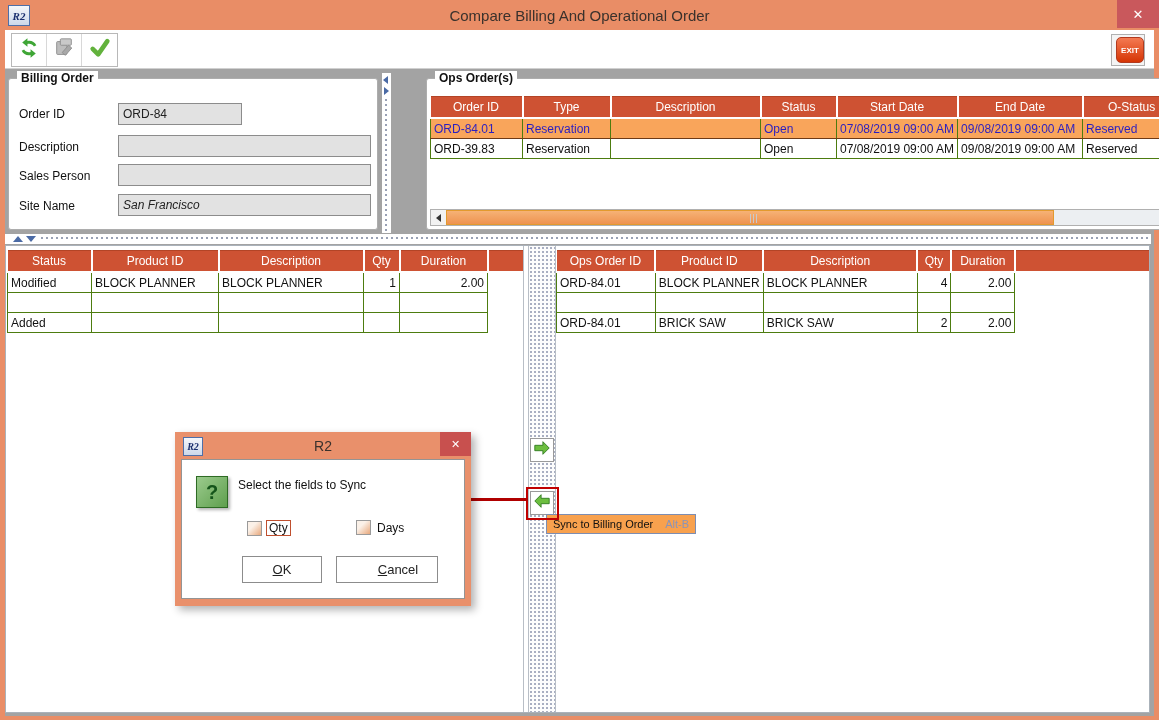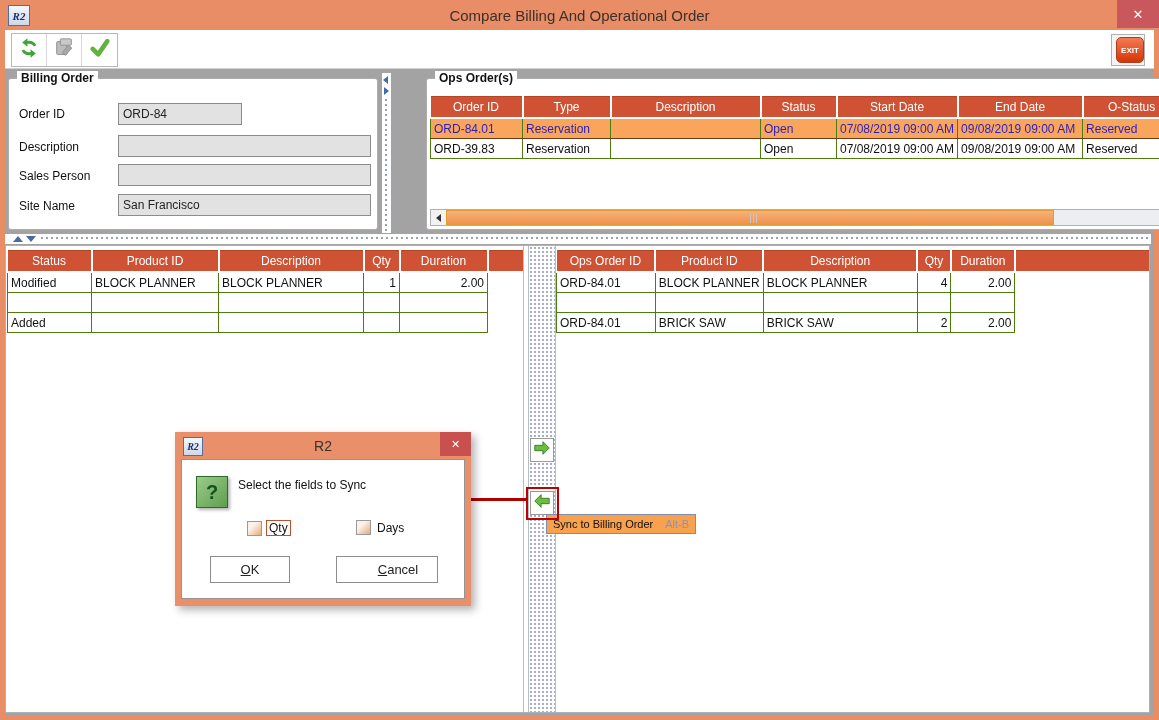--- a/index.html
+++ b/index.html
@@ -36,21 +36,21 @@
   .gb-billing{left:3px;top:9px;width:368px;height:150px;}
   .gb-ops{left:389px;top:9px;width:754px;height:150px;margin-left:32px;}
 
   
   .field-label{position:absolute;left:10px;font-size:12px;color:#111;}
   .field-box{position:absolute;left:109px;height:20px;background:#E2E2E2;border:1px solid #8c8c8c;
     font-size:12px;color:#222;display:flex;align-items:center;padding-left:4px;}
   .fl1{top:28px;} .fb1{top:24px;width:118px;}
   .fl2{top:61px;} .fb2{top:56px;width:247px;}
   .fl3{top:90px;} .fb3{top:85px;width:247px;}
-  .fl4{top:120px;} .fb4{top:115px;width:247px;}
+  .fl4{top:120px;} .fb4{top:115px;width:247px;font-style:italic;}
 
   
   .v-splitter{position:absolute;left:377px;top:4px;width:9px;height:160px;background:#fff;}
   .v-splitter .dots{position:absolute;left:3px;top:26px;width:2px;bottom:2px;
     background:repeating-linear-gradient(#98a0b4 0 2px,transparent 2px 5px);}
   .tri{width:0;height:0;position:absolute;}
   .tri-left{border-top:4px solid transparent;border-bottom:4px solid transparent;border-right:5px solid #4a6aa5;left:1px;top:3px;}
   .tri-right{border-top:4px solid transparent;border-bottom:4px solid transparent;border-left:5px solid #4a6aa5;left:2px;top:14px;}
   .h-splitter{position:absolute;left:0;top:165px;width:1146px;height:10px;background:#fff;}
   .h-splitter .dots{position:absolute;left:36px;right:2px;top:3px;height:2px;
@@ -117,21 +117,21 @@
     background:linear-gradient(135deg,#9bcb8d,#5f9f4e);border:1px solid #2e6b24;box-shadow:2px 2px 3px rgba(0,0,0,0.3);
     color:#14541a;font-size:20px;font-weight:bold;display:flex;align-items:center;justify-content:center;}
   .dlg-msg{position:absolute;left:56px;top:18px;font-size:12px;color:#111;}
   .cb-row{position:absolute;display:flex;align-items:center;font-size:12px;color:#111;cursor:pointer;}
   .cb-qty{left:65px;top:60px;} .cb-days{left:174px;top:60px;}
   .cb-box{width:13px;height:13px;background:linear-gradient(315deg,#e8a87c,#fbf1e8 65%);border:1px solid #9a9a9a;margin-right:4px;}
   .cb-label{padding:0 2px;}
   .cb-label.focused{border:1px solid #BF4F2E;}
   .dlg-btn{position:absolute;top:96px;width:78px;height:25px;background:#fff;border:1px solid #8c8c8c;
     font-size:13px;color:#222;display:flex;align-items:center;justify-content:center;cursor:pointer;}
-  .btn-ok{left:28px;} .btn-cancel{left:154px;padding-left:22px;}
+  .btn-ok{left:60px;} .btn-cancel{left:154px;padding-left:22px;}
   .accel{text-decoration:underline;}
 </style>
 </head>
 <body>
 
 <div id="screen">
 
   <div class="titlebar">
     <span class="app-logo">R2</span>
     <div class="window-title">Compare Billing And Operational Order</div>

